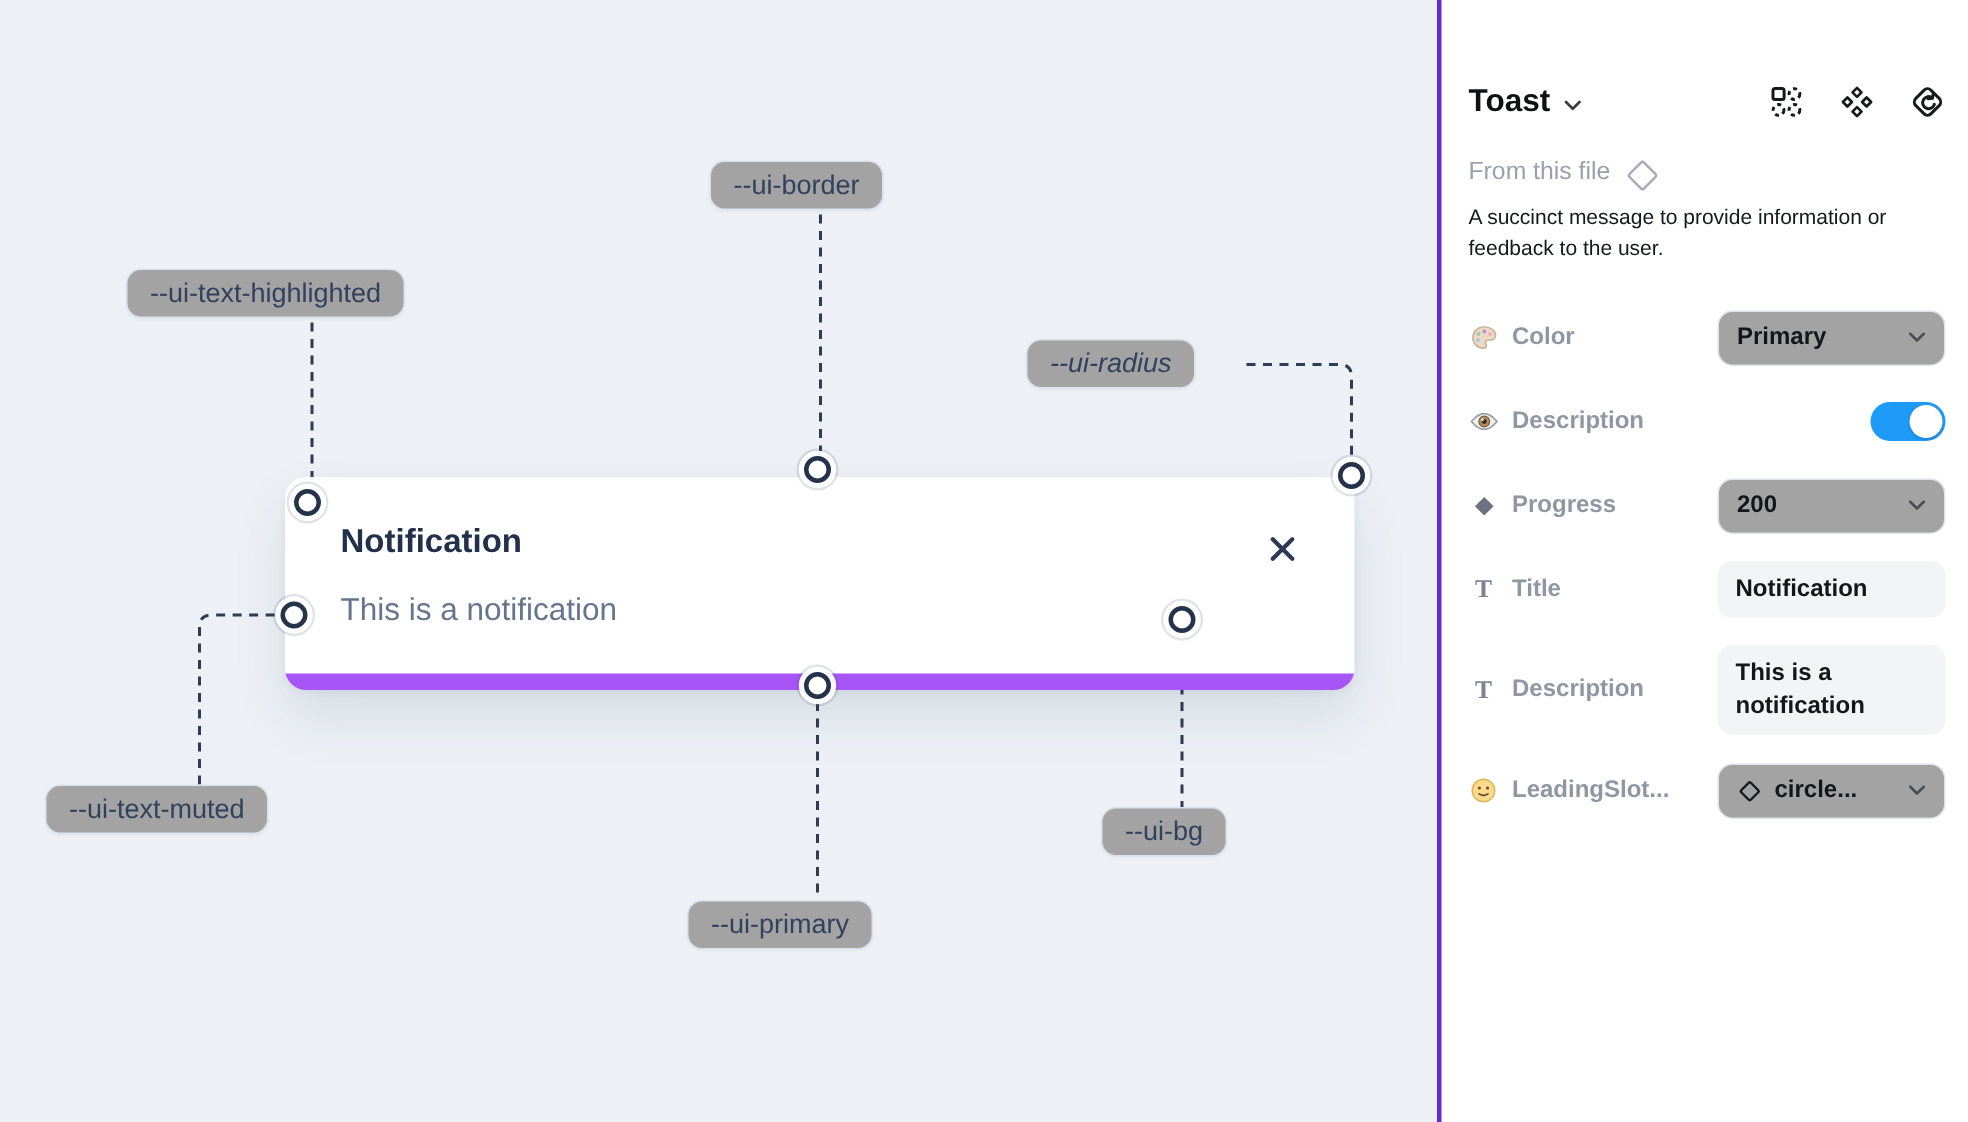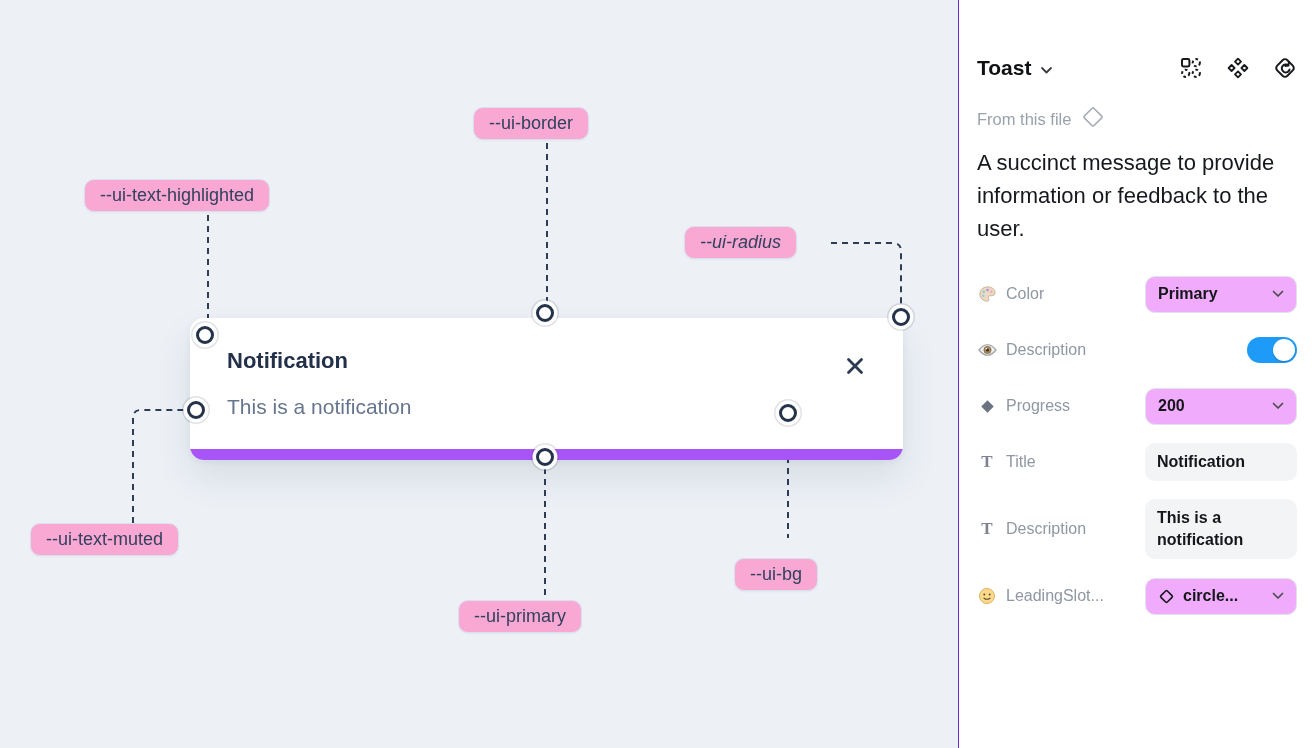--- a/index.html
+++ b/index.html
@@ -5,59 +5,59 @@
   html,body{margin:0;padding:0;}
   body{
     width:1312px;height:748px;position:relative;overflow:hidden;
     font-family:"Liberation Sans","DejaVu Sans",sans-serif;
     background:#fff;
   }
   
   .canvas{position:absolute;left:0;top:0;width:958px;height:748px;background:#edf1f6;}
   .lines{position:absolute;left:0;top:0;pointer-events:none;}
   .pill{
-    position:absolute;background:#f9a8d4;border:1.5px solid #d9e1ec;border-radius:10px;
+    position:absolute;background:#a3a3a3;border:1.5px solid #d9e1ec;border-radius:10px;
     padding:5px 15px;font-size:18px;color:#31415e;white-space:nowrap;
     box-shadow:0 1px 2px rgba(40,60,90,.05);
   }
   .toast-card{
     position:absolute;left:190px;top:318px;width:713px;height:142px;
     background:#fff;border-radius:14px;overflow:hidden;
     box-shadow:0 18px 36px rgba(25,45,80,.10),0 2px 6px rgba(25,45,80,.06);
   }
   .toast-title{position:absolute;left:37px;top:30px;font-size:22px;font-weight:700;color:#22304a;}
   .toast-desc{position:absolute;left:37px;top:77px;font-size:21px;color:#66758e;}
   .toast-close{position:absolute;right:38px;top:38px;width:20px;height:20px;cursor:pointer;}
   .toast-progress{position:absolute;left:0;right:0;bottom:0;height:11px;background:#a855f7;}
   .node{
     position:absolute;width:12px;height:12px;background:#fff;
     border:3px solid #24324a;border-radius:50%;transform:translate(-50%,-50%);
     box-shadow:0 0 0 3.5px rgba(255,255,255,.95),0 0 0 5px rgba(44,62,88,.15);
   }
   
   .panel{
     position:absolute;left:958px;top:0;width:354px;height:748px;background:#fff;
-    border-left:1px solid #6d28d9;box-sizing:border-box;padding:0 15px 0 18px;
+    border-left:3px solid #6d28d9;box-sizing:border-box;padding:0 15px 0 18px;
   }
   .panel-header{display:flex;align-items:center;margin-top:56px;}
   .panel-title{font-size:21px;font-weight:700;color:#101114;}
   .title-chevron{margin-left:9px;margin-top:4px;}
   .header-icons{margin-left:auto;display:flex;align-items:center;gap:23px;}
   .hicon{width:24px;height:24px;display:block;cursor:pointer;}
-  .from-file{display:flex;align-items:flex-end;gap:10px;margin-top:25px;color:#9aa1ac;font-size:16.5px;}
-  .component-desc{margin-top:17px;font-size:22px;line-height:1.5;color:#15181d;max-width:330px;}
+  .from-file{display:flex;align-items:flex-start;gap:10px;margin-top:25px;color:#9aa1ac;font-size:16.5px;}
+  .component-desc{margin-top:5px;font-size:14px;line-height:1.5;color:#15181d;max-width:330px;}
   .props{margin-top:21px;}
   .prop-row{display:flex;align-items:center;justify-content:space-between;height:56px;}
   .prop-row.tall{height:78px;}
   .prop-label{display:flex;align-items:center;gap:9px;color:#8f97a3;font-size:16px;min-width:0;}
-  .prop-label .txt{white-space:nowrap;overflow:hidden;text-overflow:ellipsis;max-width:130px;}
+  .prop-label .txt{white-space:nowrap;overflow:hidden;text-overflow:ellipsis;max-width:130px;font-weight:bold;}
   .icon-cell{width:20px;display:flex;justify-content:center;align-items:center;flex:none;}
   .t-glyph{font-family:"Liberation Serif","DejaVu Serif",serif;font-size:17px;color:#7d848f;font-weight:600;}
   .select{
-    width:152px;height:37px;box-sizing:border-box;background:#f0abfc;border:1px solid #e0e3e7;
+    width:152px;height:37px;box-sizing:border-box;background:#a3a3a3;border:1px solid #e0e3e7;
     border-radius:10px;display:flex;align-items:center;padding:0 12px;cursor:pointer;flex:none;
   }
   .select .val{font-size:16px;font-weight:700;color:#141619;white-space:nowrap;overflow:hidden;text-overflow:ellipsis;}
   .select .chev{margin-left:auto;flex:none;}
   .select .dia{margin-right:8px;flex:none;}
   .field{
     width:152px;box-sizing:border-box;background:#f3f4f6;border-radius:10px;
     padding:8px 12px;font-size:16px;font-weight:700;color:#141619;line-height:1.35;flex:none;cursor:text;
   }
   .toggle{width:50px;height:26px;border-radius:13px;background:#1e9bf8;position:relative;flex:none;cursor:pointer;}
@@ -86,21 +86,21 @@
       <path d="M3.5 3.5 L16.5 16.5 M16.5 3.5 L3.5 16.5" stroke="#2b3a52" stroke-width="2.8" stroke-linecap="round"></path>
     </svg>
     <div class="toast-progress"></div>
   </div>
 
   <div class="pill" style="left:473px;top:107px;">--ui-border</div>
   <div class="pill" style="left:84px;top:179px;">--ui-text-highlighted</div>
   <div class="pill" style="left:684px;top:226px;font-style:italic;">--ui-radius</div>
   <div class="pill" style="left:30px;top:523px;">--ui-text-muted</div>
   <div class="pill" style="left:458px;top:600px;text-align:right;">--ui-primary</div>
-  <div class="pill" style="left:734px;top:538px;margin-top:20px;">--ui-bg</div>
+  <div class="pill" style="left:734px;top:538px;">--ui-bg</div>
 
   <div class="node" style="left:545px;top:313px;"></div>
   <div class="node" style="left:205px;top:335px;"></div>
   <div class="node" style="left:901px;top:317px;"></div>
   <div class="node" style="left:196px;top:410px;"></div>
   <div class="node" style="left:545px;top:457px;"></div>
   <div class="node" style="left:788px;top:413px;"></div>
 </div>
 
 <div class="panel">

